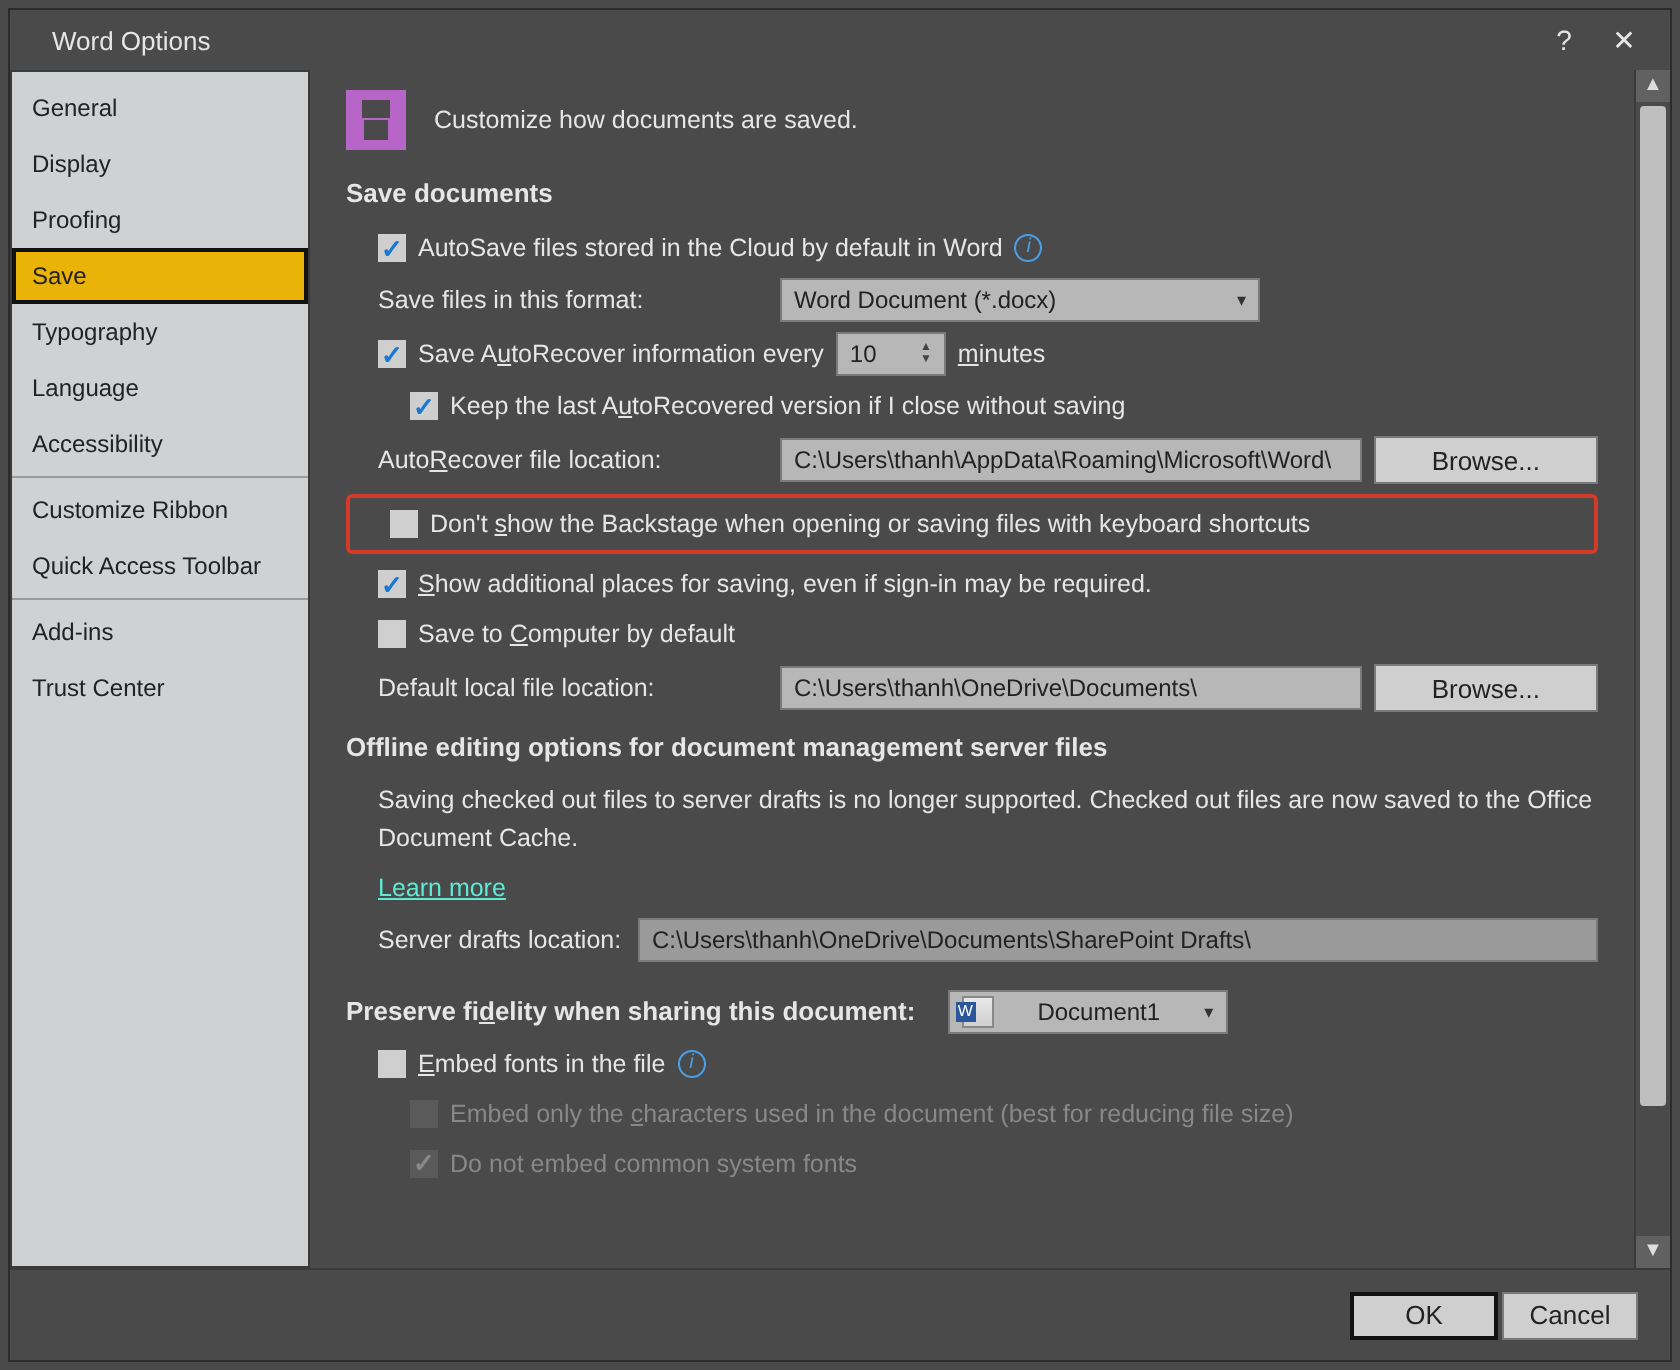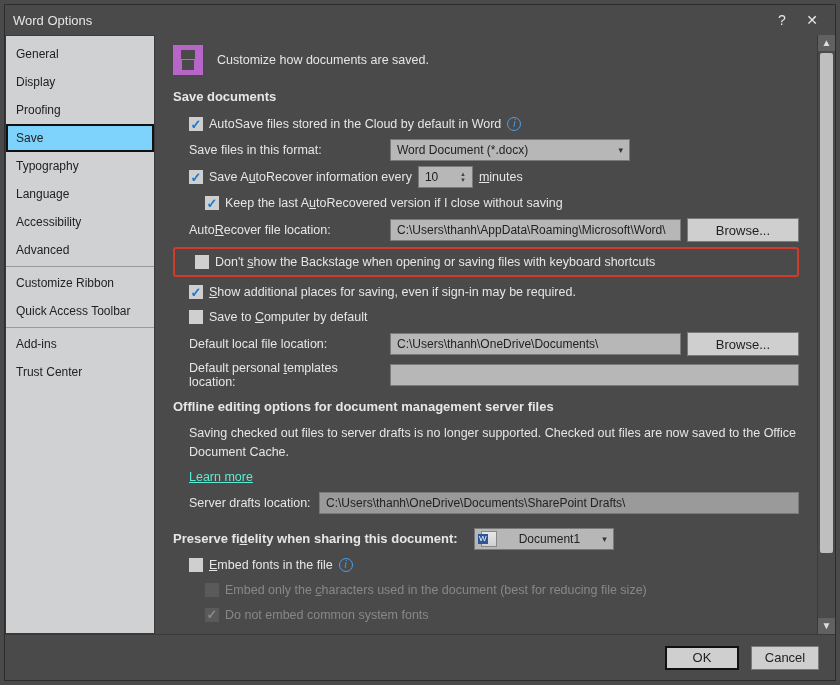--- a/index.html
+++ b/index.html
@@ -23,20 +23,21 @@
   display: flex;
   flex-direction: column;
 }
 .titlebar {
   height: 30px;
   display: flex;
   align-items: center;
   padding: 0 8px;
   color: #e6e6e6;
   font-size: 13px;
+  margin-left: 13px;
 }
 .titlebar .title-text { flex: 1; }
 .titlebar .title-btn {
   width: 30px;
   text-align: center;
   color: #e6e6e6;
   font-size: 14px;
   cursor: pointer;
 }
 .body {
@@ -51,21 +52,21 @@
   overflow-y: auto;
   padding-top: 4px;
 }
 .sidebar-item {
   padding: 7px 10px;
   font-size: 12px;
   color: #222;
   cursor: pointer;
 }
 .sidebar-item.selected {
-  background: #7dd3fc;
+  background: #eab308;
   border: 2px solid #111;
   padding: 5px 8px;
 }
 .sidebar-divider {
   border-top: 1px solid #9a9a9a;
   margin: 2px 0;
 }
 .content-wrap {
   flex: 1;
   position: relative;
@@ -211,21 +212,21 @@
   border-radius: 3px;
   padding: 3px 4px;
   margin: 4px 0;
 }
 .link { color: #5eead4; text-decoration: underline; cursor: pointer; }
 .footer {
   height: 46px;
   display: flex;
   align-items: center;
   justify-content: flex-end;
-  gap: 12px;
+  gap: 2px;
   padding: 0 16px;
   border-top: 1px solid #3a3a3a;
 }
 .doc-icon {
   width: 16px; height: 16px;
   background: linear-gradient(#e8e8e8,#d0d0d0);
   border: 1px solid #888;
   display: inline-block;
   position: relative;
   flex-shrink: 0;
@@ -254,21 +255,20 @@
 
   <div class="body">
     <div class="sidebar" id="sidebar">
         <div class="sidebar-item">General</div>
         <div class="sidebar-item">Display</div>
         <div class="sidebar-item">Proofing</div>
         <div class="sidebar-item selected">Save</div>
         <div class="sidebar-item">Typography</div>
         <div class="sidebar-item">Language</div>
         <div class="sidebar-item">Accessibility</div>
-        <div class="sidebar-item">Advanced</div>
         <div class="sidebar-divider"></div>
         <div class="sidebar-item">Customize Ribbon</div>
         <div class="sidebar-item">Quick Access Toolbar</div>
         <div class="sidebar-divider"></div>
         <div class="sidebar-item">Add-ins</div>
         <div class="sidebar-item">Trust Center</div>
       </div>
 
     <div class="content-wrap">
       <div class="content">
@@ -338,26 +338,20 @@
         </div>
 
         <div class="row indent1">
           <span class="field-label">Default local file location:</span>
           <div class="textbox">
               <span>C:\Users\thanh\OneDrive\Documents\</span>
             </div>
           <div class="btn">Browse...</div>
         </div>
 
-        <div class="row indent1">
-          <span class="field-label">Default personal <span class="underline">t</span>emplates location:</span>
-          <div class="textbox">
-              <span></span>
-            </div>
-        </div>
 
         <div class="section-heading">Offline editing options for document management server files</div>
 
         <div class="row indent1" style="white-space:normal;line-height:1.5">Saving checked out files to server drafts is no longer supported. Checked out files are now saved to the Office Document Cache.</div>
         <div class="row indent1">
           <span class="link">Learn more</span>
         </div>
 
         <div class="row indent1">
           <span class="label" style="width:124px">Server drafts location:</span>

